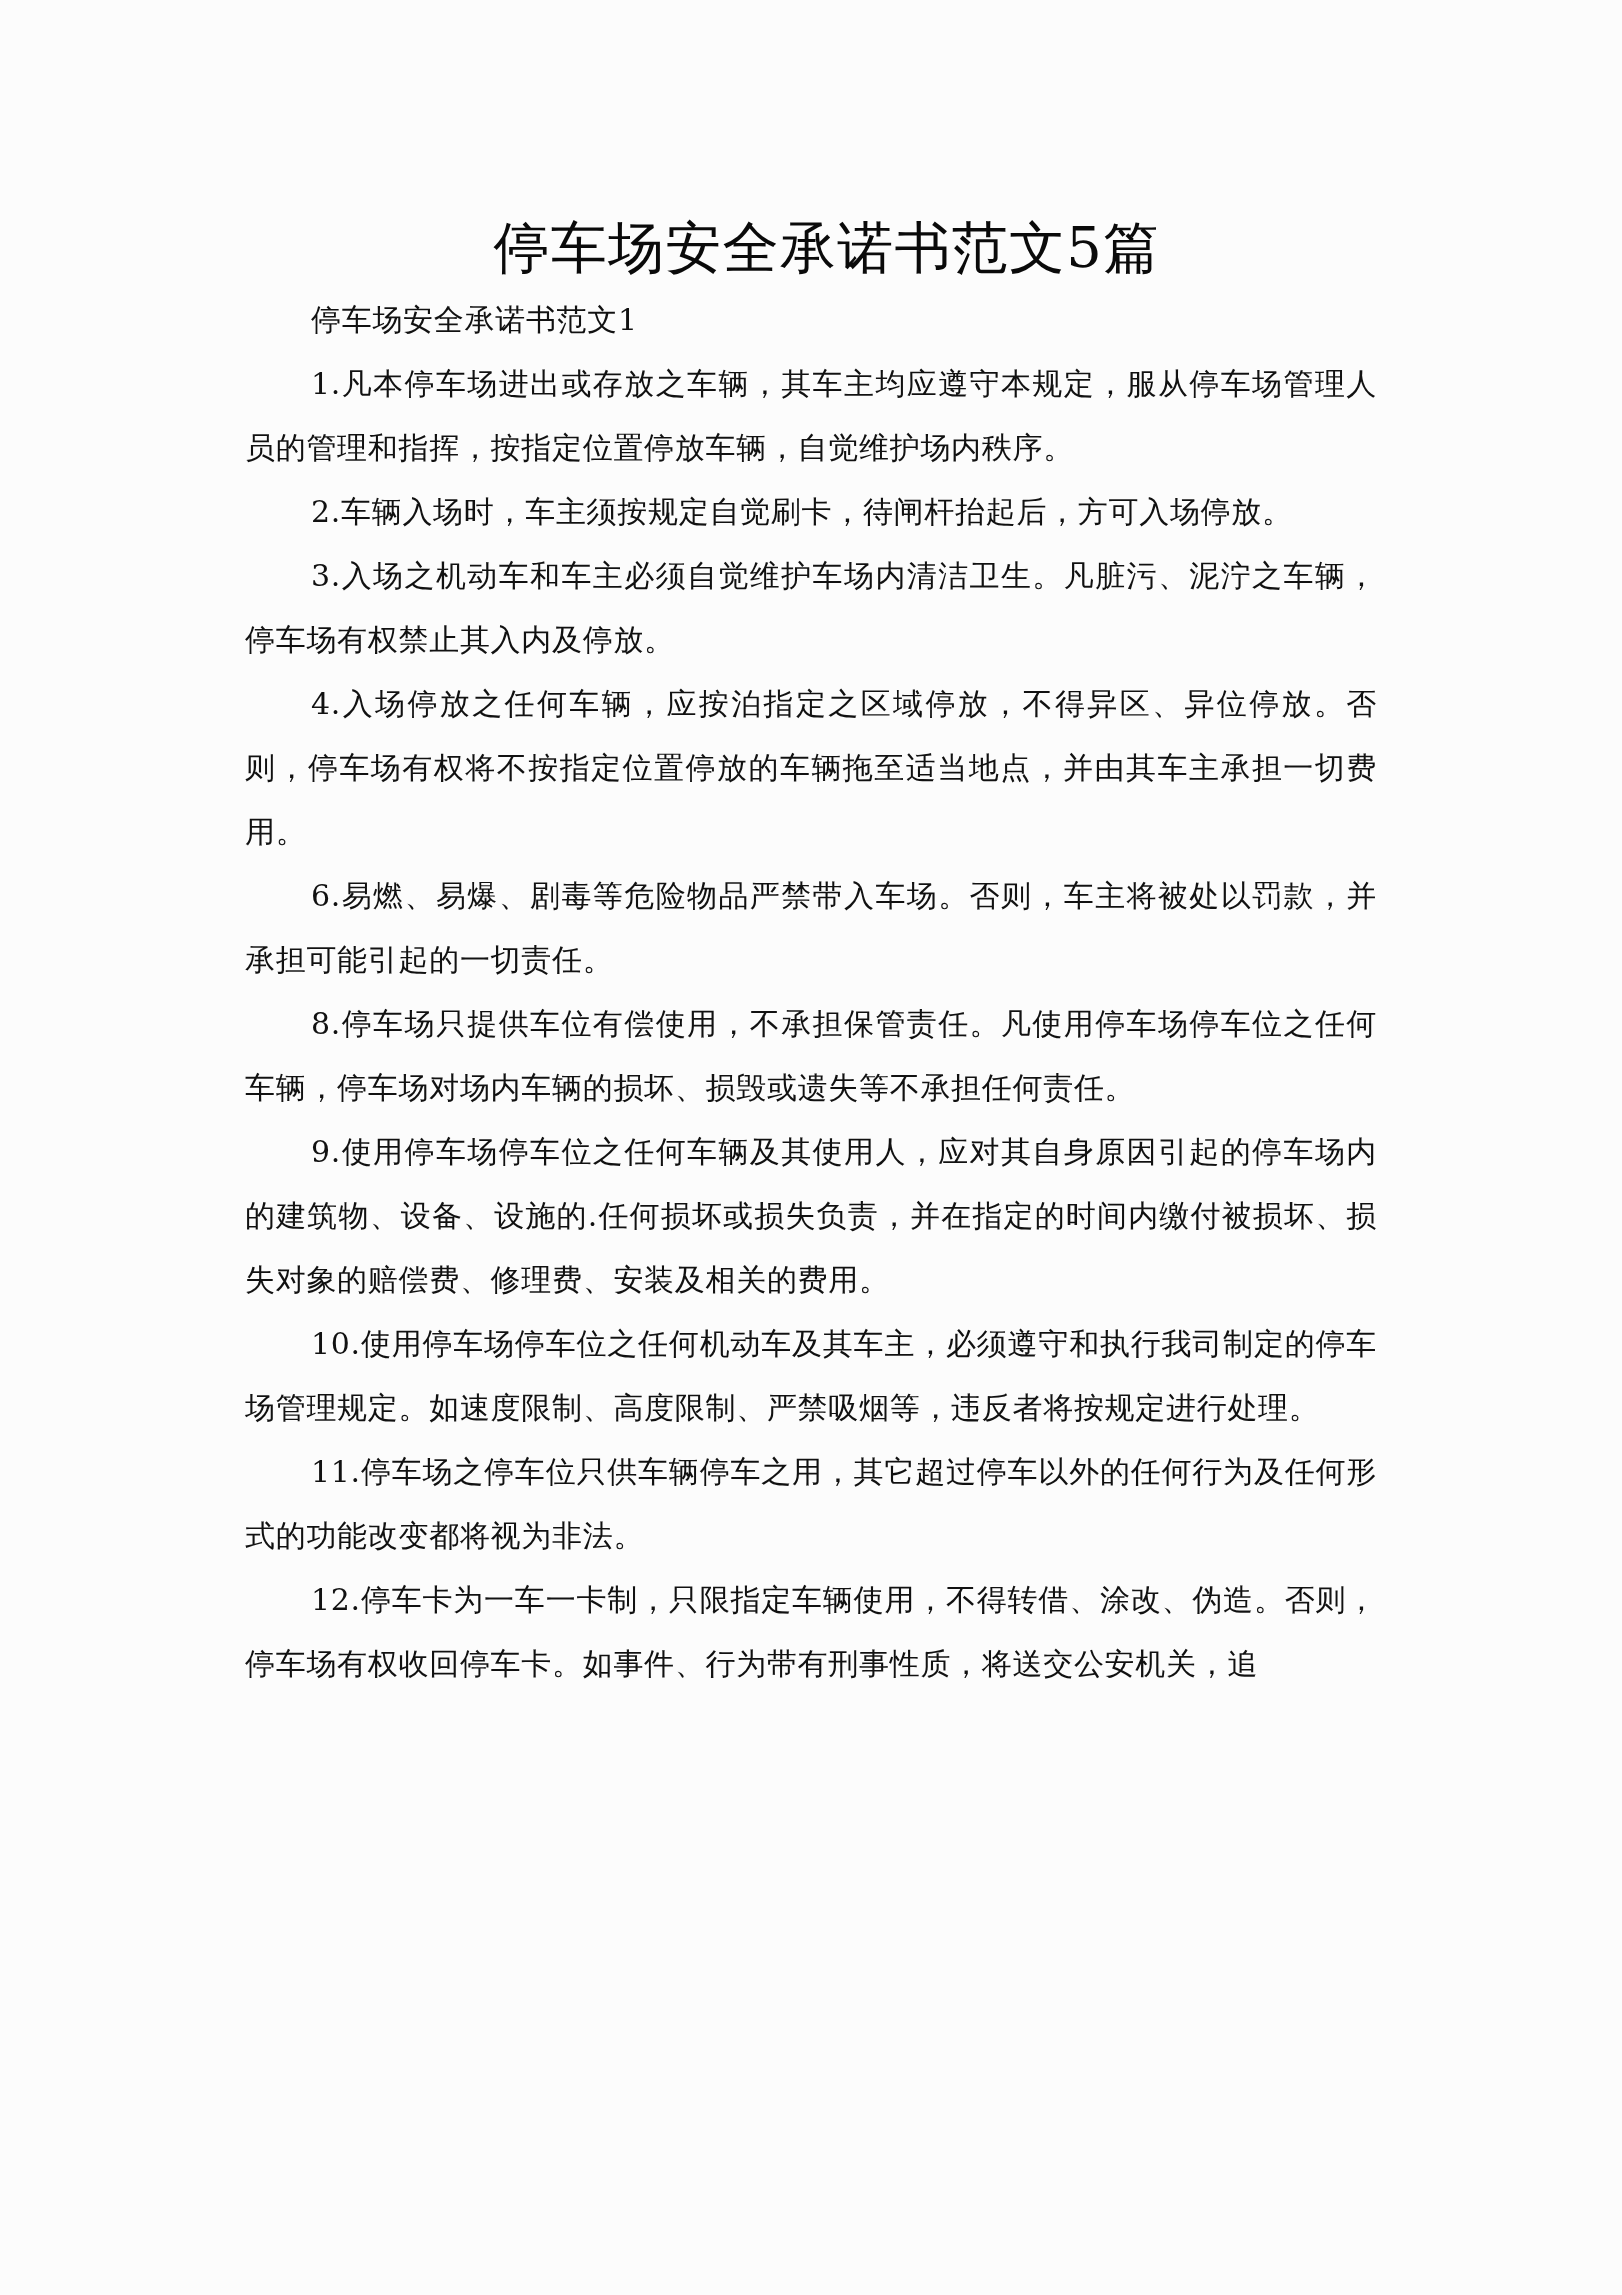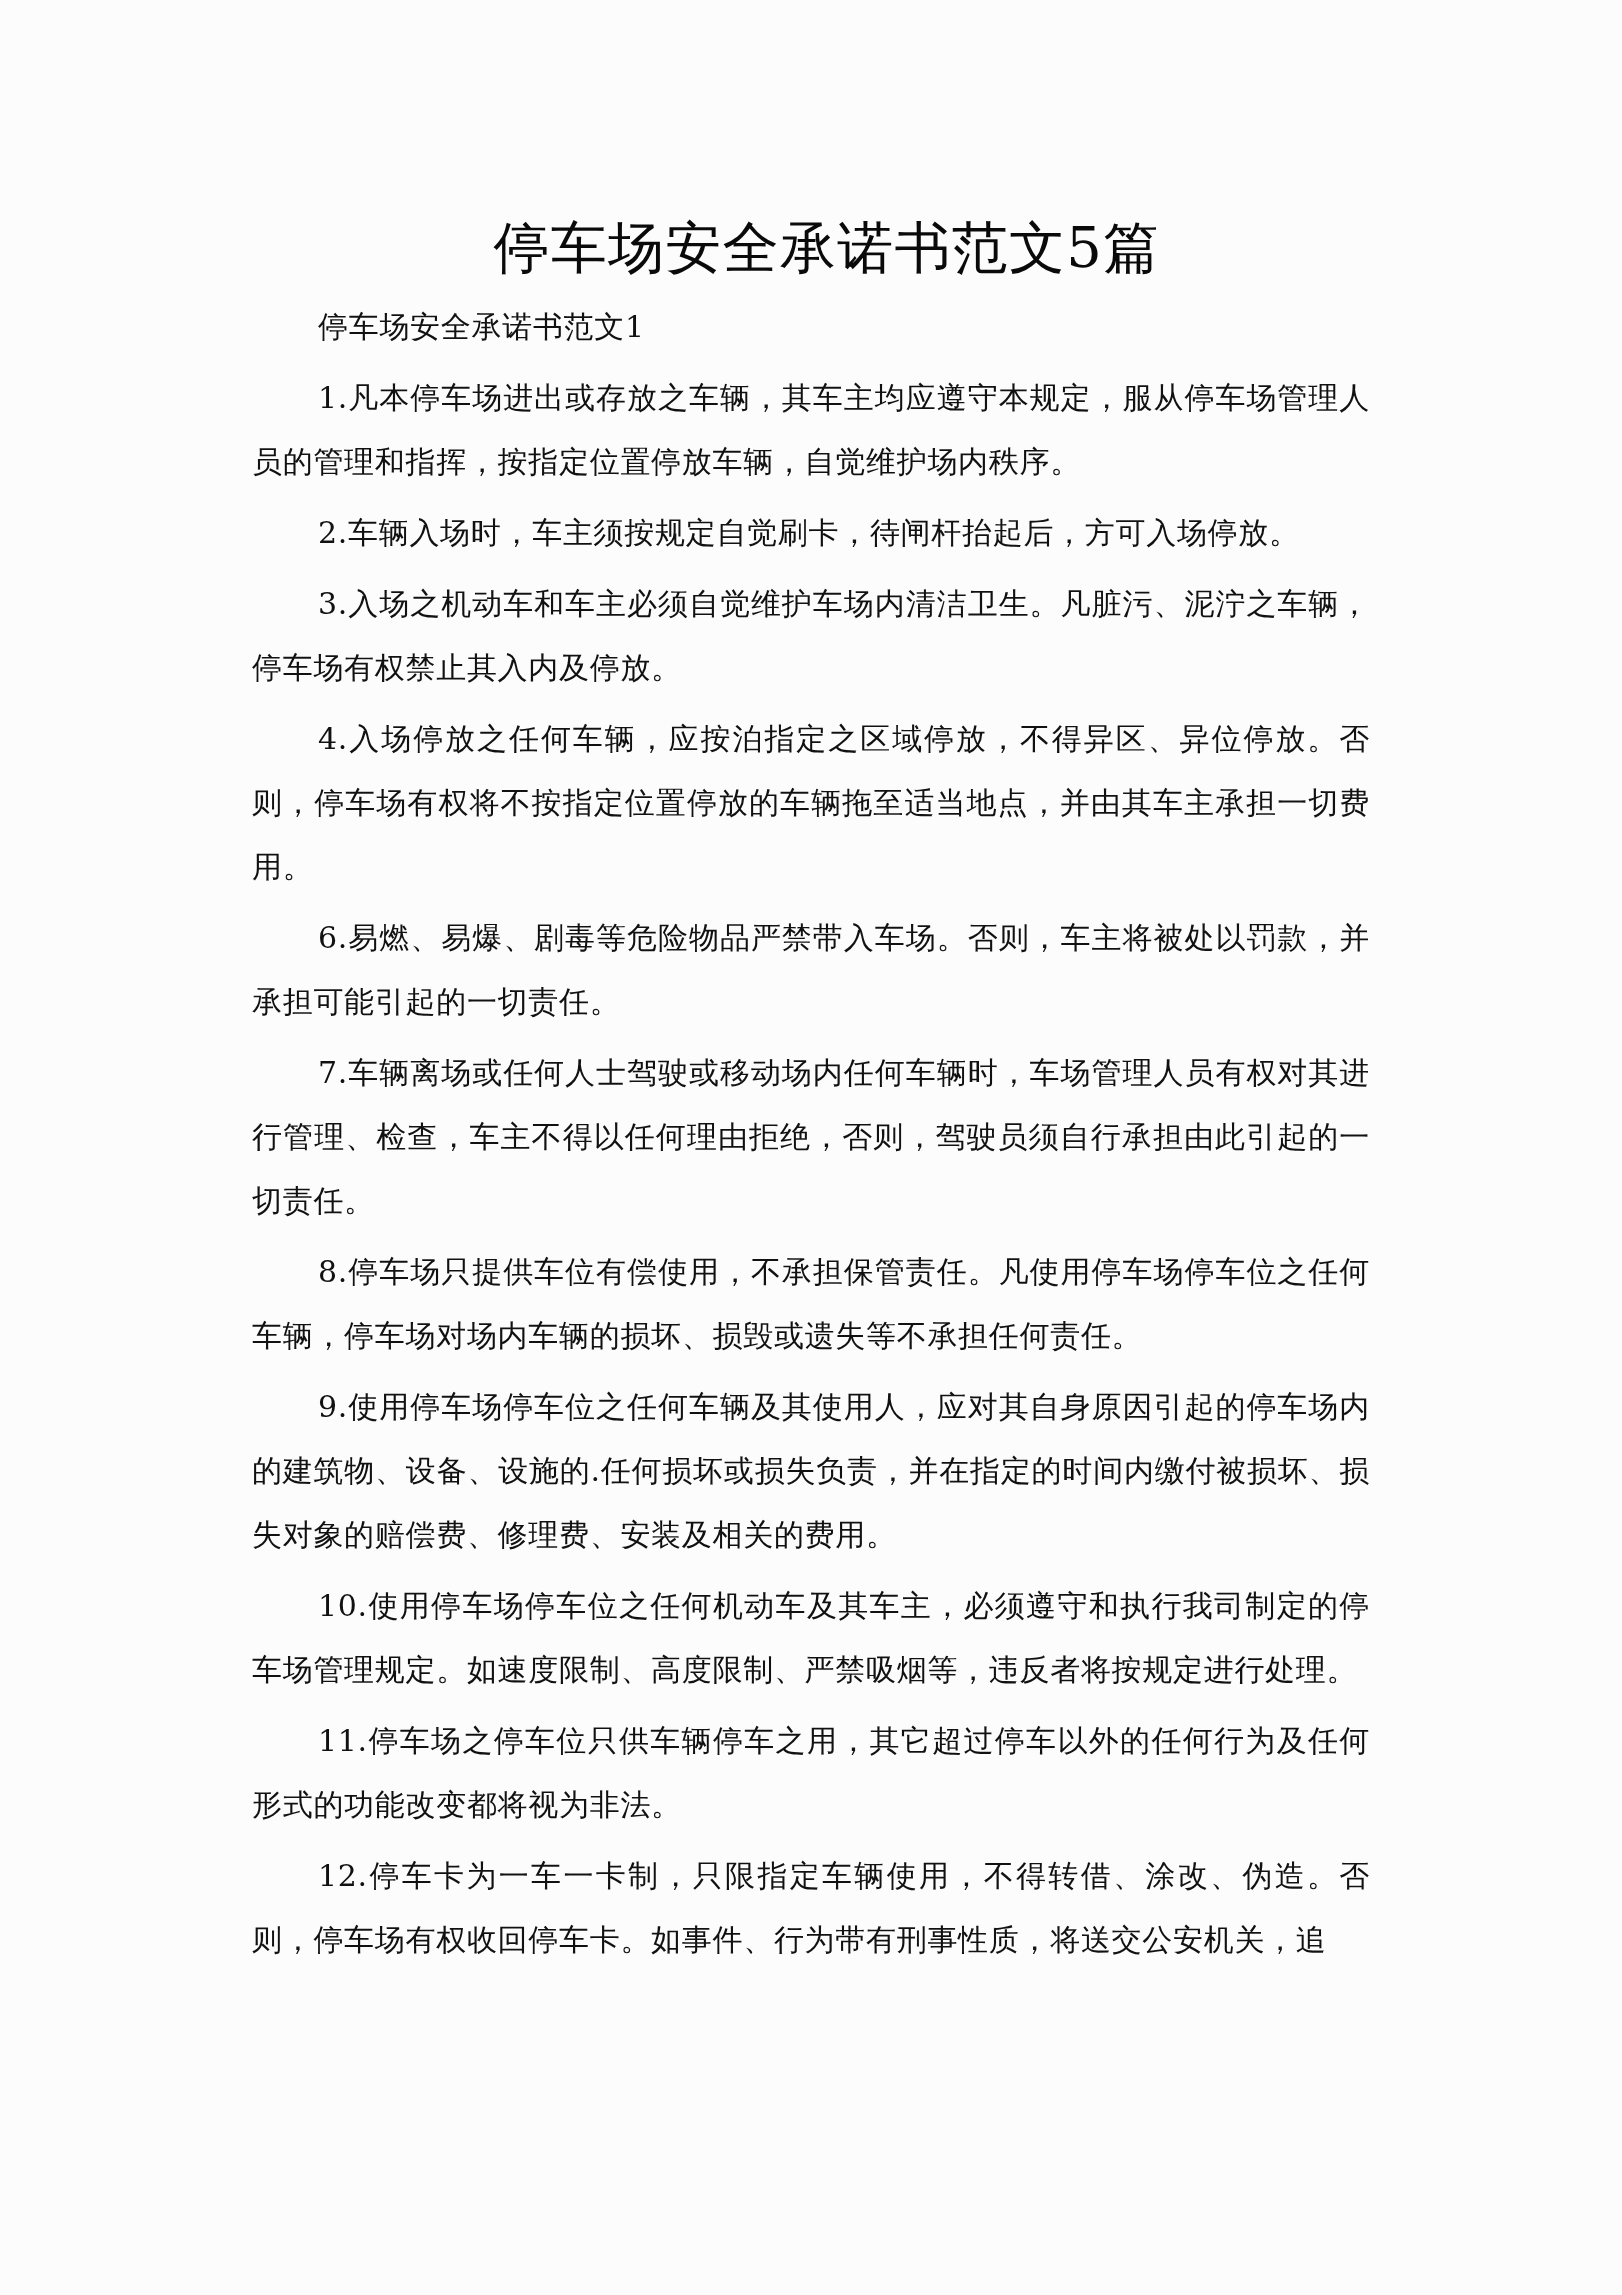--- a/index.html
+++ b/index.html
@@ -36,42 +36,41 @@
     }
     .body-text {
       position: absolute;
       left: 0;
       top: 288px;
       width: 1132px;
     }
     .subtitle, .para {
       font-size: 30px;
       line-height: 64px;
-      margin: 7px;
+      margin: 0;
       text-indent: 66px;
       text-align: justify;
       text-justify: inter-character;
       word-break: break-all;
       letter-spacing: 0.7px;
     }
   </style>
 </head>
 <body>
 
 <div class="page">
   <h1 class="title">停车场安全承诺书范文5篇</h1>
 
   <div class="body-text">
     <p class="subtitle">停车场安全承诺书范文1</p>
     <p class="para">1.凡本停车场进出或存放之车辆，其车主均应遵守本规定，服从停车场管理人员的管理和指挥，按指定位置停放车辆，自觉维护场内秩序。</p>
     <p class="para">2.车辆入场时，车主须按规定自觉刷卡，待闸杆抬起后，方可入场停放。</p>
     <p class="para">3.入场之机动车和车主必须自觉维护车场内清洁卫生。凡脏污、泥泞之车辆，停车场有权禁止其入内及停放。</p>
     <p class="para">4.入场停放之任何车辆，应按泊指定之区域停放，不得异区、异位停放。否则，停车场有权将不按指定位置停放的车辆拖至适当地点，并由其车主承担一切费用。</p>
     <p class="para">6.易燃、易爆、剧毒等危险物品严禁带入车场。否则，车主将被处以罚款，并承担可能引起的一切责任。</p>
-    <p class="para">7.车辆离场或任何人士驾驶或移动场内任何车辆时，车场管理人员有权对其进行管理、检查，车主不得以任何理由拒绝，否则，驾驶员须自行承担由此引起的一切责任。</p>
     <p class="para">8.停车场只提供车位有偿使用，不承担保管责任。凡使用停车场停车位之任何车辆，停车场对场内车辆的损坏、损毁或遗失等不承担任何责任。</p>
     <p class="para">9.使用停车场停车位之任何车辆及其使用人，应对其自身原因引起的停车场内的建筑物、设备、设施的.任何损坏或损失负责，并在指定的时间内缴付被损坏、损失对象的赔偿费、修理费、安装及相关的费用。</p>
     <p class="para">10.使用停车场停车位之任何机动车及其车主，必须遵守和执行我司制定的停车场管理规定。如速度限制、高度限制、严禁吸烟等，违反者将按规定进行处理。</p>
     <p class="para">11.停车场之停车位只供车辆停车之用，其它超过停车以外的任何行为及任何形式的功能改变都将视为非法。</p>
     <p class="para">12.停车卡为一车一卡制，只限指定车辆使用，不得转借、涂改、伪造。否则，停车场有权收回停车卡。如事件、行为带有刑事性质，将送交公安机关，追</p>
   </div>
 </div>
 
 
 </body></html>

